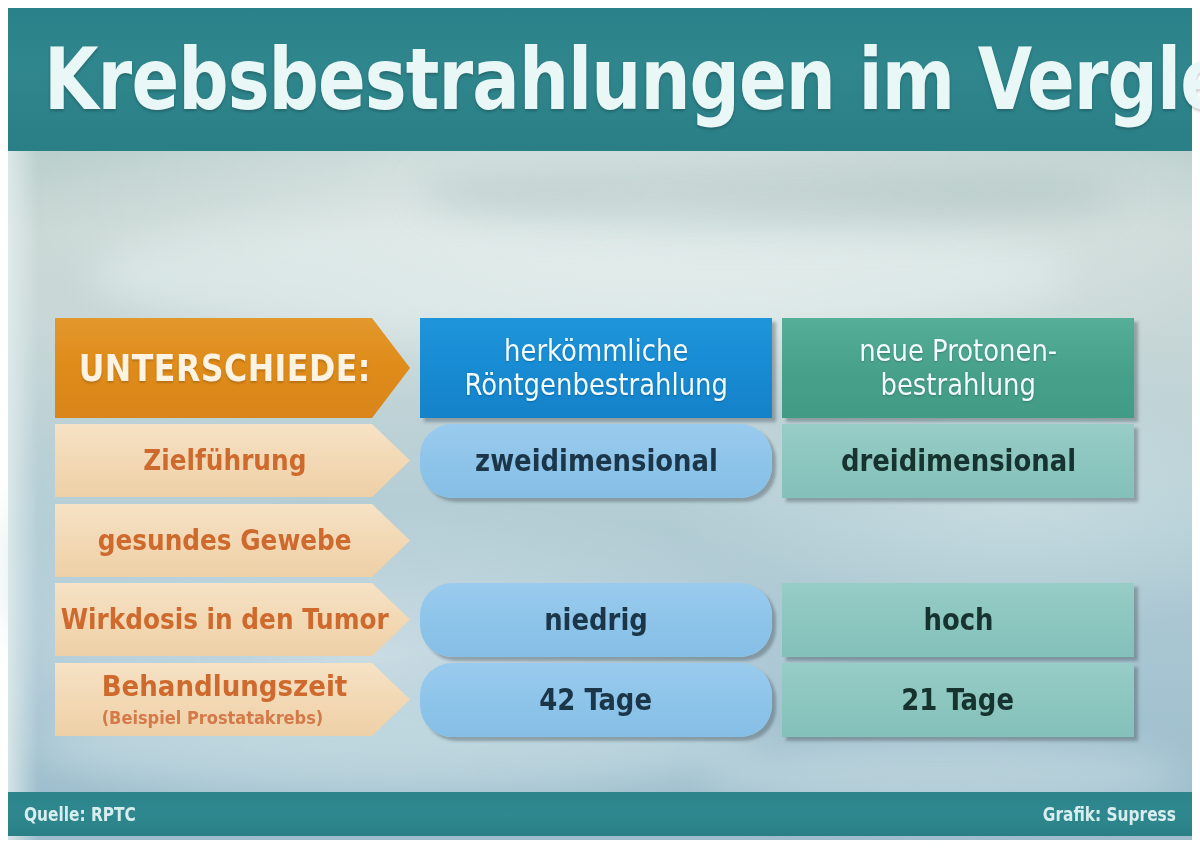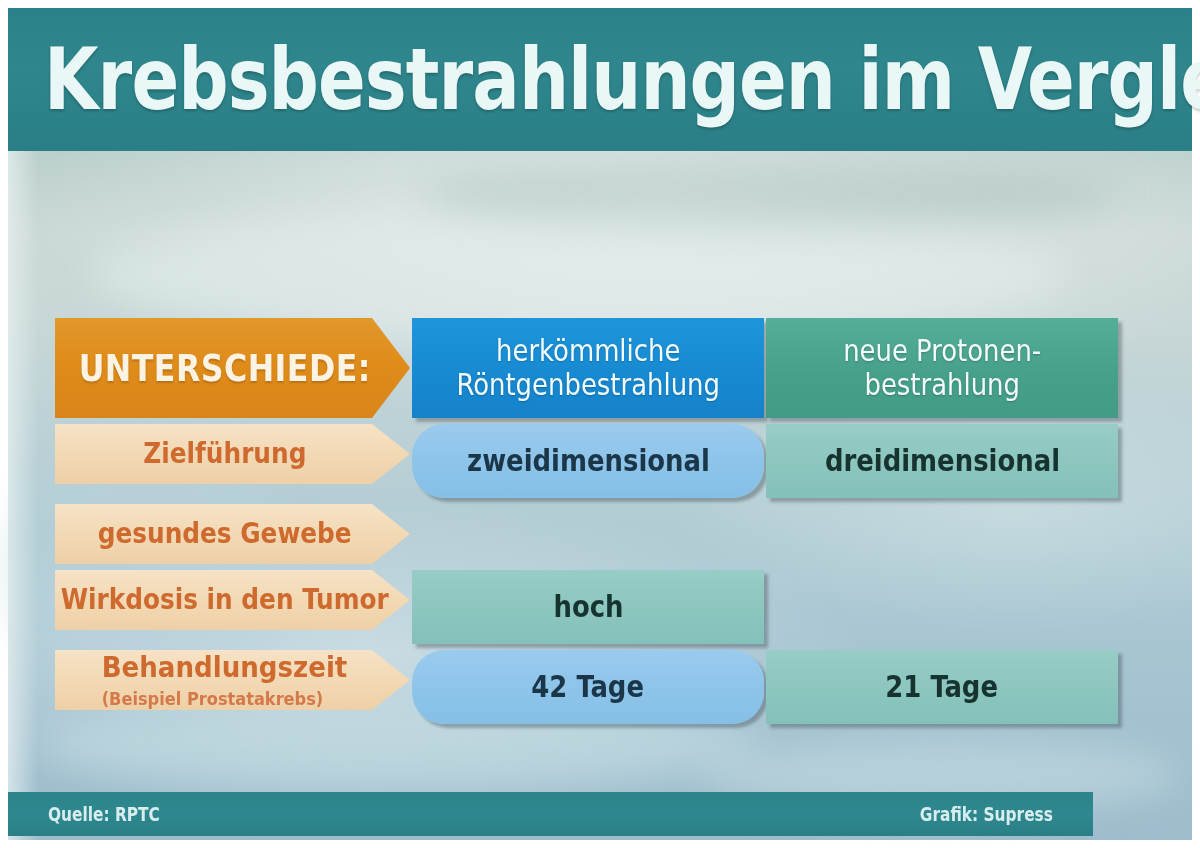--- a/index.html
+++ b/index.html
@@ -97,27 +97,27 @@
     white-space: nowrap;
     text-shadow: 0 2px 3px rgba(0,0,0,0.22);
     line-height: 1;
   }
 
   
   .footer-bar {
     position: absolute;
     left: 8px;
     bottom: 12px;
-    width: 1085px;
+    width: 1184px;
     height: 44px;
     background: linear-gradient(to bottom, #2d848b 0%, #2f888f 50%, #2a7f86 100%);
     display: flex;
     align-items: center;
     justify-content: space-between;
-    padding: 0 40px;
+    padding: 0 16px;
     box-sizing: border-box;
   }
   .footer-text {
     color: #d8eeee;
     font-family: "Liberation Sans Narrow", "DejaVu Sans Condensed", "Liberation Sans", sans-serif;
     font-size: 19px;
     font-weight: bold;
     transform: scaleX(0.9);
     transform-origin: left center;
     white-space: nowrap;
@@ -150,21 +150,21 @@
     text-align: left;
     clip-path: polygon(0 0, calc(100% - 38px) 0, 100% 50%, calc(100% - 38px) 100%, 0 100%);
     filter: drop-shadow(4px 4px 3px rgba(60,45,20,0.45));
   }
   .cell-label.head {
     background: linear-gradient(to bottom, #e2982c 0%, #df8c1a 45%, #d9851a 100%);
     height: 100px;
   }
   .cell-label.body {
     background: linear-gradient(to bottom, #f6e2c6 0%, #f2d8b3 55%, #eed0a7 100%);
-    height: 60px;
+    height: 73px;
   }
   .label-head-text {
     color: #fdf3e2;
     font-family: "Liberation Sans Narrow", "DejaVu Sans Condensed", "Liberation Sans", sans-serif;
     font-size: 37px;
     font-weight: bold;
     letter-spacing: 0.5px;
     transform: scaleX(0.95);
     white-space: nowrap;
     text-shadow: 0 2px 2px rgba(120,70,10,0.35);
@@ -191,21 +191,21 @@
   
   .cell-value {
     flex: 0 0 352px;
     width: 352px;
     display: flex;
     align-items: center;
     justify-content: center;
     box-sizing: border-box;
     padding: 4px 12px;
     text-align: center;
-    margin-left: 2px;
+    margin-left: 10px;
     box-shadow: 4px 4px 3px rgba(60,70,80,0.38);
   }
   .cell-value.head { height: 100px; }
   .cell-value.body { height: 74px; }
 
   .col-blue.head {
     background: linear-gradient(to bottom, #1e95db 0%, #178ad2 55%, #1582c9 100%);
   }
   .col-blue.body {
     background: linear-gradient(to bottom, #9acbee 0%, #8cc3e9 60%, #86bfe6 100%);
@@ -288,20 +288,23 @@
     <div class="row">
       <div class="cell-label body">
         <span class="label-body-text">gesundes Gewebe</span>
       </div>
     </div>
 
     <div class="row">
       <div class="cell-label body">
         <span class="label-body-text">Wirkdosis in den Tumor</span>
       </div>
+      <div class="cell-value body col-blue">
+        <span class="value-body-text">niedrig</span>
+      </div>
       <div class="cell-value body col-green">
         <span class="value-body-text">hoch</span>
       </div>
     </div>
 
     <div class="row">
       <div class="cell-label body">
         <div>
           <span class="label-body-text">Behandlungszeit</span>
           <span class="label-sub-text">(Beispiel Prostatakrebs)</span>

